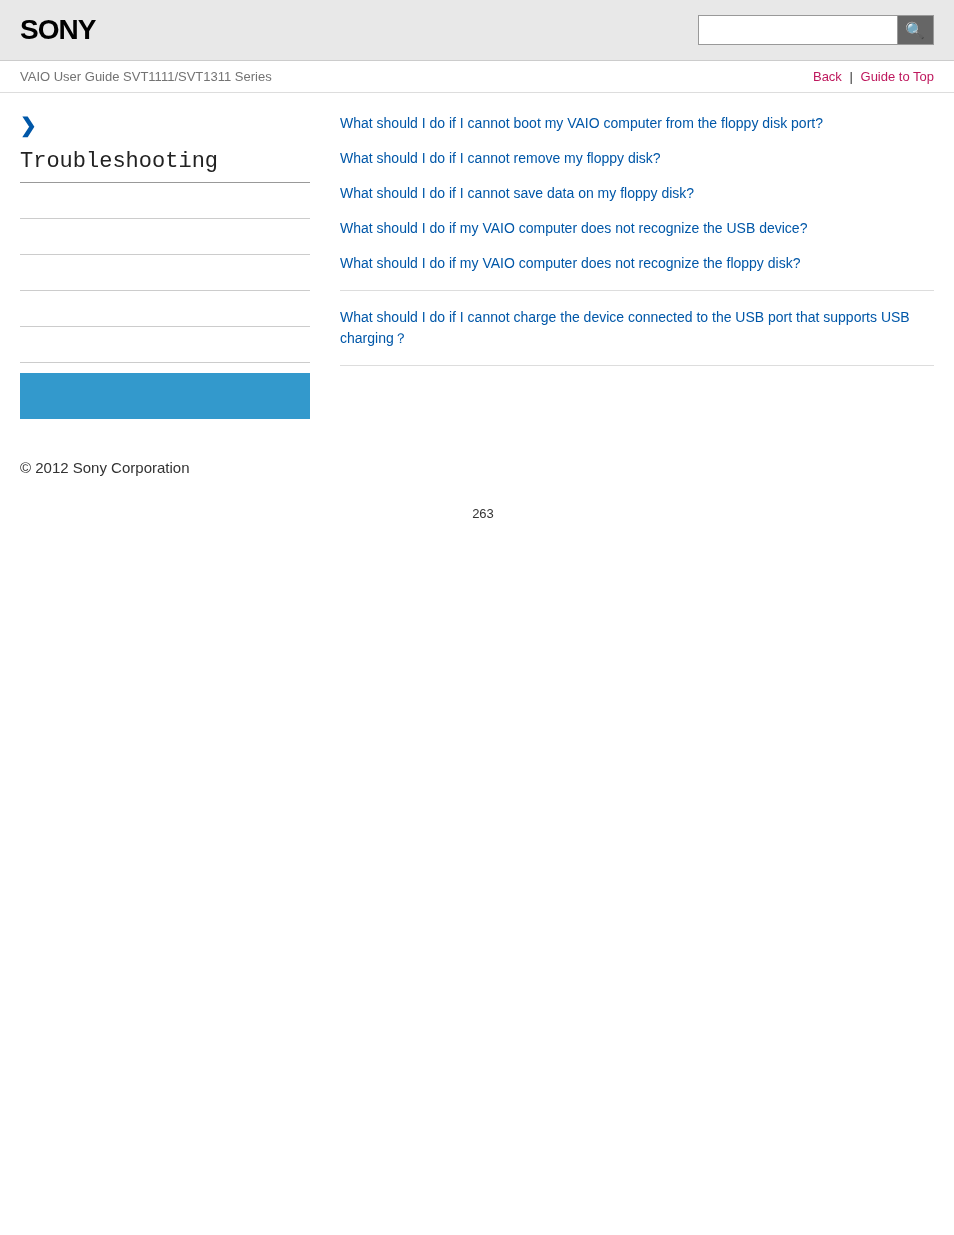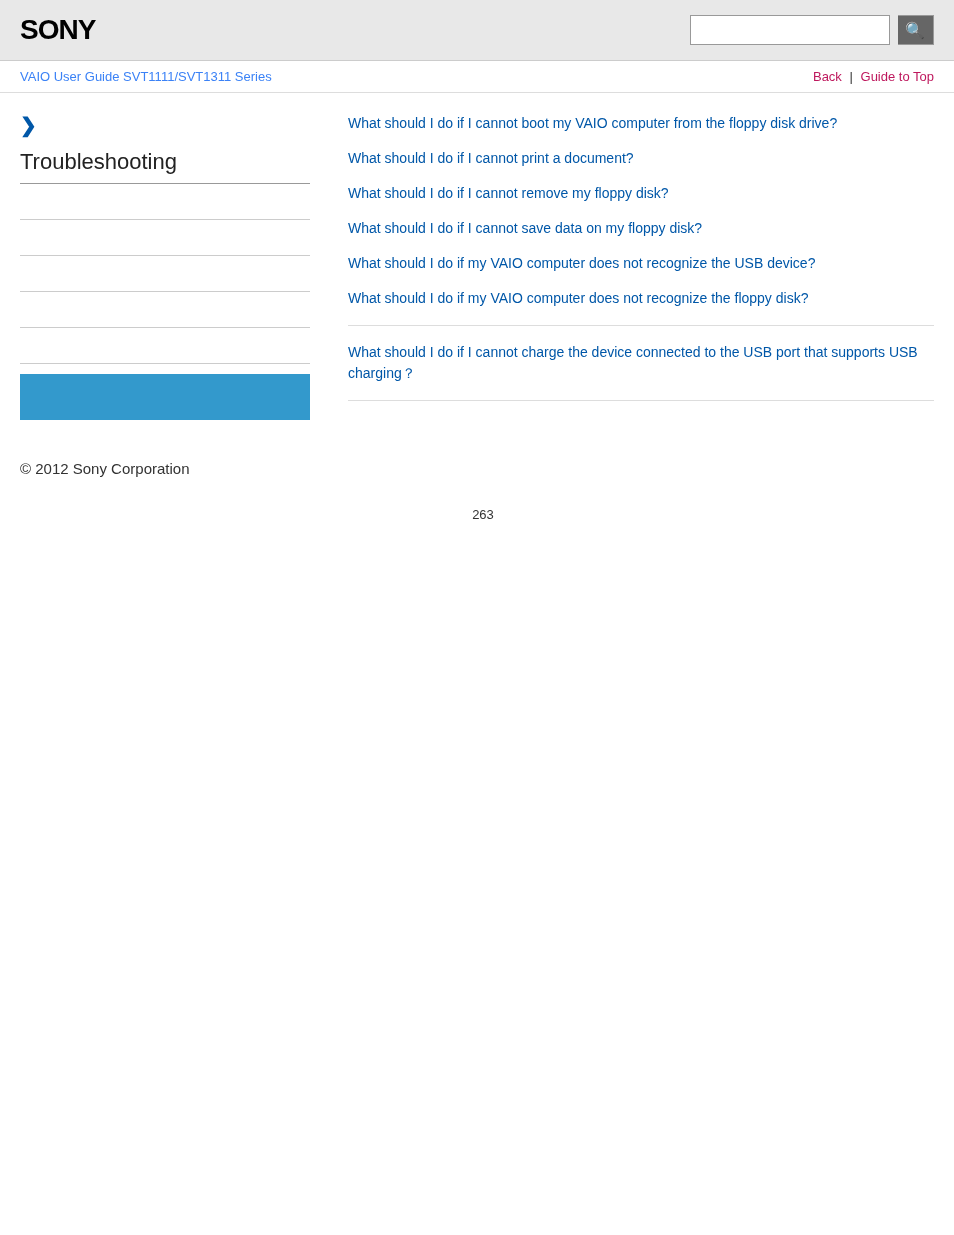--- a/index.html
+++ b/index.html
@@ -1,19 +1,18 @@
 <!DOCTYPE html>
 <html><head>
   <meta charset="utf-8">
   <style>
     * {
       box-sizing: border-box;
       margin: 0;
       padding: 0;
-      gap: 8px;
     }
 
     body {
       font-family: Arial, Helvetica, sans-serif;
       font-size: 14px;
       color: #333;
       background: #fff;
       width: 954px;
       min-height: 1235px;
     }
@@ -68,21 +67,21 @@
     #nav-bar {
       padding: 8px 20px;
       display: flex;
       align-items: center;
       justify-content: space-between;
       border-bottom: 1px solid #ddd;
     }
 
     #guide-title {
       font-size: 13px;
-      color: #3b82f6;
+      color: #737373;
     }
 
     #nav-links {
       font-size: 13px;
     }
 
     #nav-links a {
       color: #be185d;
       text-decoration: none;
     }
@@ -113,20 +112,21 @@
       display: block;
     }
 
     #section-title {
       font-size: 22px;
       font-weight: normal;
       color: #222;
       padding-bottom: 8px;
       border-bottom: 1px solid #999;
       margin-bottom: 0;
+      font-family: Liberation Mono, monospace;
     }
 
     .sidebar-item-line {
       border-bottom: 1px solid #ccc;
       height: 36px;
       display: block;
     }
 
     #highlighted-item {
       background: #3399cc;
@@ -206,22 +206,21 @@
     <span class="sidebar-item-line"></span>
     <span class="sidebar-item-line"></span>
     <span class="sidebar-item-line"></span>
     <span class="sidebar-item-line"></span>
     <span class="sidebar-item-line"></span>
     <span id="highlighted-item"></span>
   </div>
 
   <div id="content">
     <div class="link-group">
-      <a href="#" class="content-link">What should I do if I cannot boot my VAIO computer from the floppy disk drive?</a>
-      <a href="#" class="content-link">What should I do if I cannot print a document?</a>
+      <a href="#" class="content-link">What should I do if I cannot boot my VAIO computer from the floppy disk port?</a>
       <a href="#" class="content-link">What should I do if I cannot remove my floppy disk?</a>
       <a href="#" class="content-link">What should I do if I cannot save data on my floppy disk?</a>
       <a href="#" class="content-link">What should I do if my VAIO computer does not recognize the USB device?</a>
       <a href="#" class="content-link">What should I do if my VAIO computer does not recognize the floppy disk?</a>
     </div>
 
     <div class="link-group">
       <a href="#" class="content-link">What should I do if I cannot charge the device connected to the USB port that supports USB charging？</a>
     </div>
   </div>

